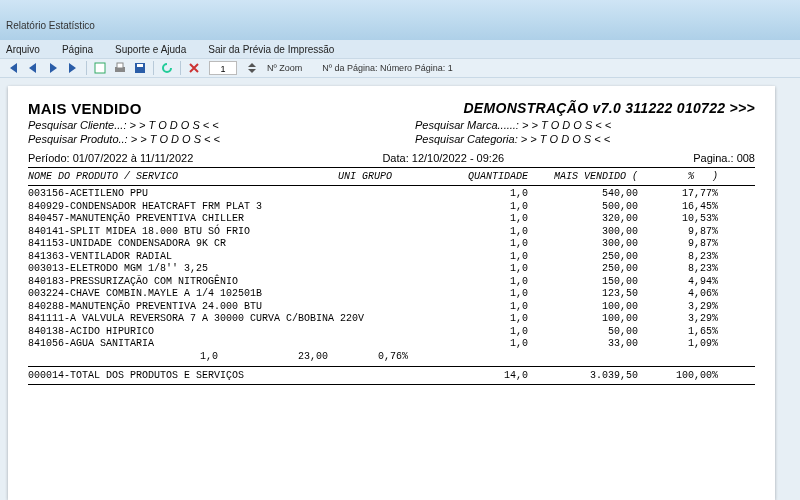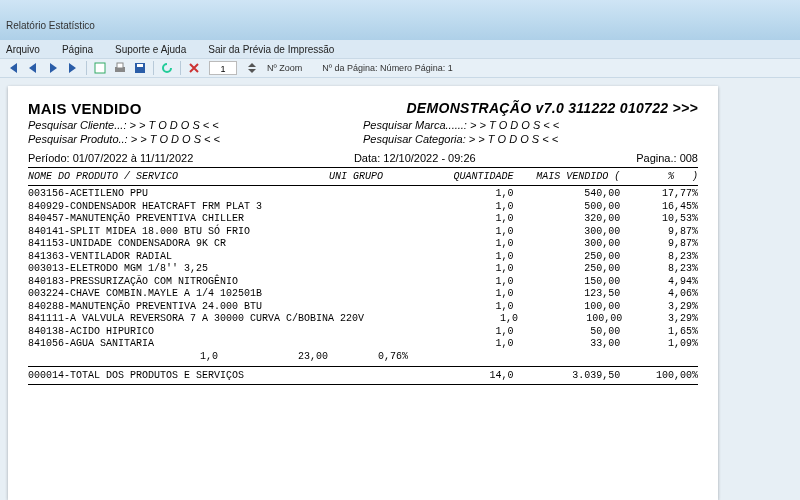--- a/index.html
+++ b/index.html
@@ -6,21 +6,21 @@
 body { font-family: "Segoe UI", Tahoma, sans-serif; font-size: 11px; background: #aed0e8; width: 800px; height: 500px; overflow: hidden; }
 .titlebar { height: 16px; background: linear-gradient(#cfe5f5, #aed0e8); padding: 20px 6px; font-size: 10px; color: #333; }
 .menubar { height: 18px; background: #dbe9f4; padding: 1px 6px; font-size: 10px; color: #222; display: flex; gap: 22px; align-items: center; }
 .menubar span { cursor: default; }
 .toolbar { height: 20px; background: #e7f0f7; border-top: 1px solid #c9d9e6; border-bottom: 1px solid #c9d9e6; display: flex; align-items: center; gap: 2px; padding: 0 4px; }
 .tbtn { width: 18px; height: 16px; display: flex; align-items: center; justify-content: center; border: 1px solid transparent; }
 .tsep { width: 1px; height: 14px; background: #b8cad9; margin: 0 2px; }
 .zoomval { width: 28px; height: 14px; border: 1px solid #bbb; background: #fff; font-size: 9px; text-align: center; line-height: 14px; margin: 0 4px; }
 .tlabel { font-size: 9px; color: #333; margin-left: 4px; }
 .viewport { height: 430px; background: #e7eff5; padding: 8px; overflow: auto; }
-.page { background: #fff; width: 710px; height: 414px; box-shadow: 0 1px 3px rgba(0,0,0,0.3); padding: 14px 20px; color: #000; }
+.page { background: #fff; width: 767px; height: 414px; box-shadow: 0 1px 3px rgba(0,0,0,0.3); padding: 14px 20px; color: #000; }
 .rpt-hdr { display: flex; justify-content: space-between; }
 .rpt-title { font: bold 15px Arial; letter-spacing: 0.3px; }
 .rpt-sub { font: bold italic 14px Arial; letter-spacing: 0.3px; }
 .infrow { display: flex; justify-content: space-between; margin-top: 2px; font: italic 11px Arial; }
 .infrow .r1 { width: 340px; }
 .periodo { display: flex; justify-content: space-between; font: 11px Arial; margin-top: 7px; }
 .divline { border: 0; border-top: 1px solid #000; margin: 3px 0 2px; }
 .cols, .drow, .totrow { display: flex; font: 10px "Courier New", monospace; white-space: pre; }
 .c-nome { width: 310px; }
 .c-uni { width: 100px; }

